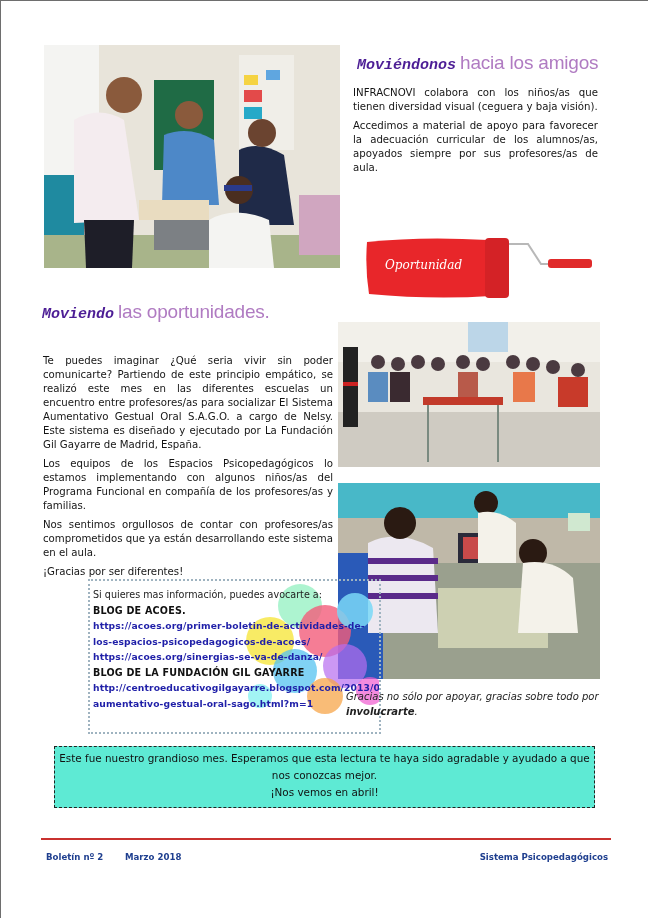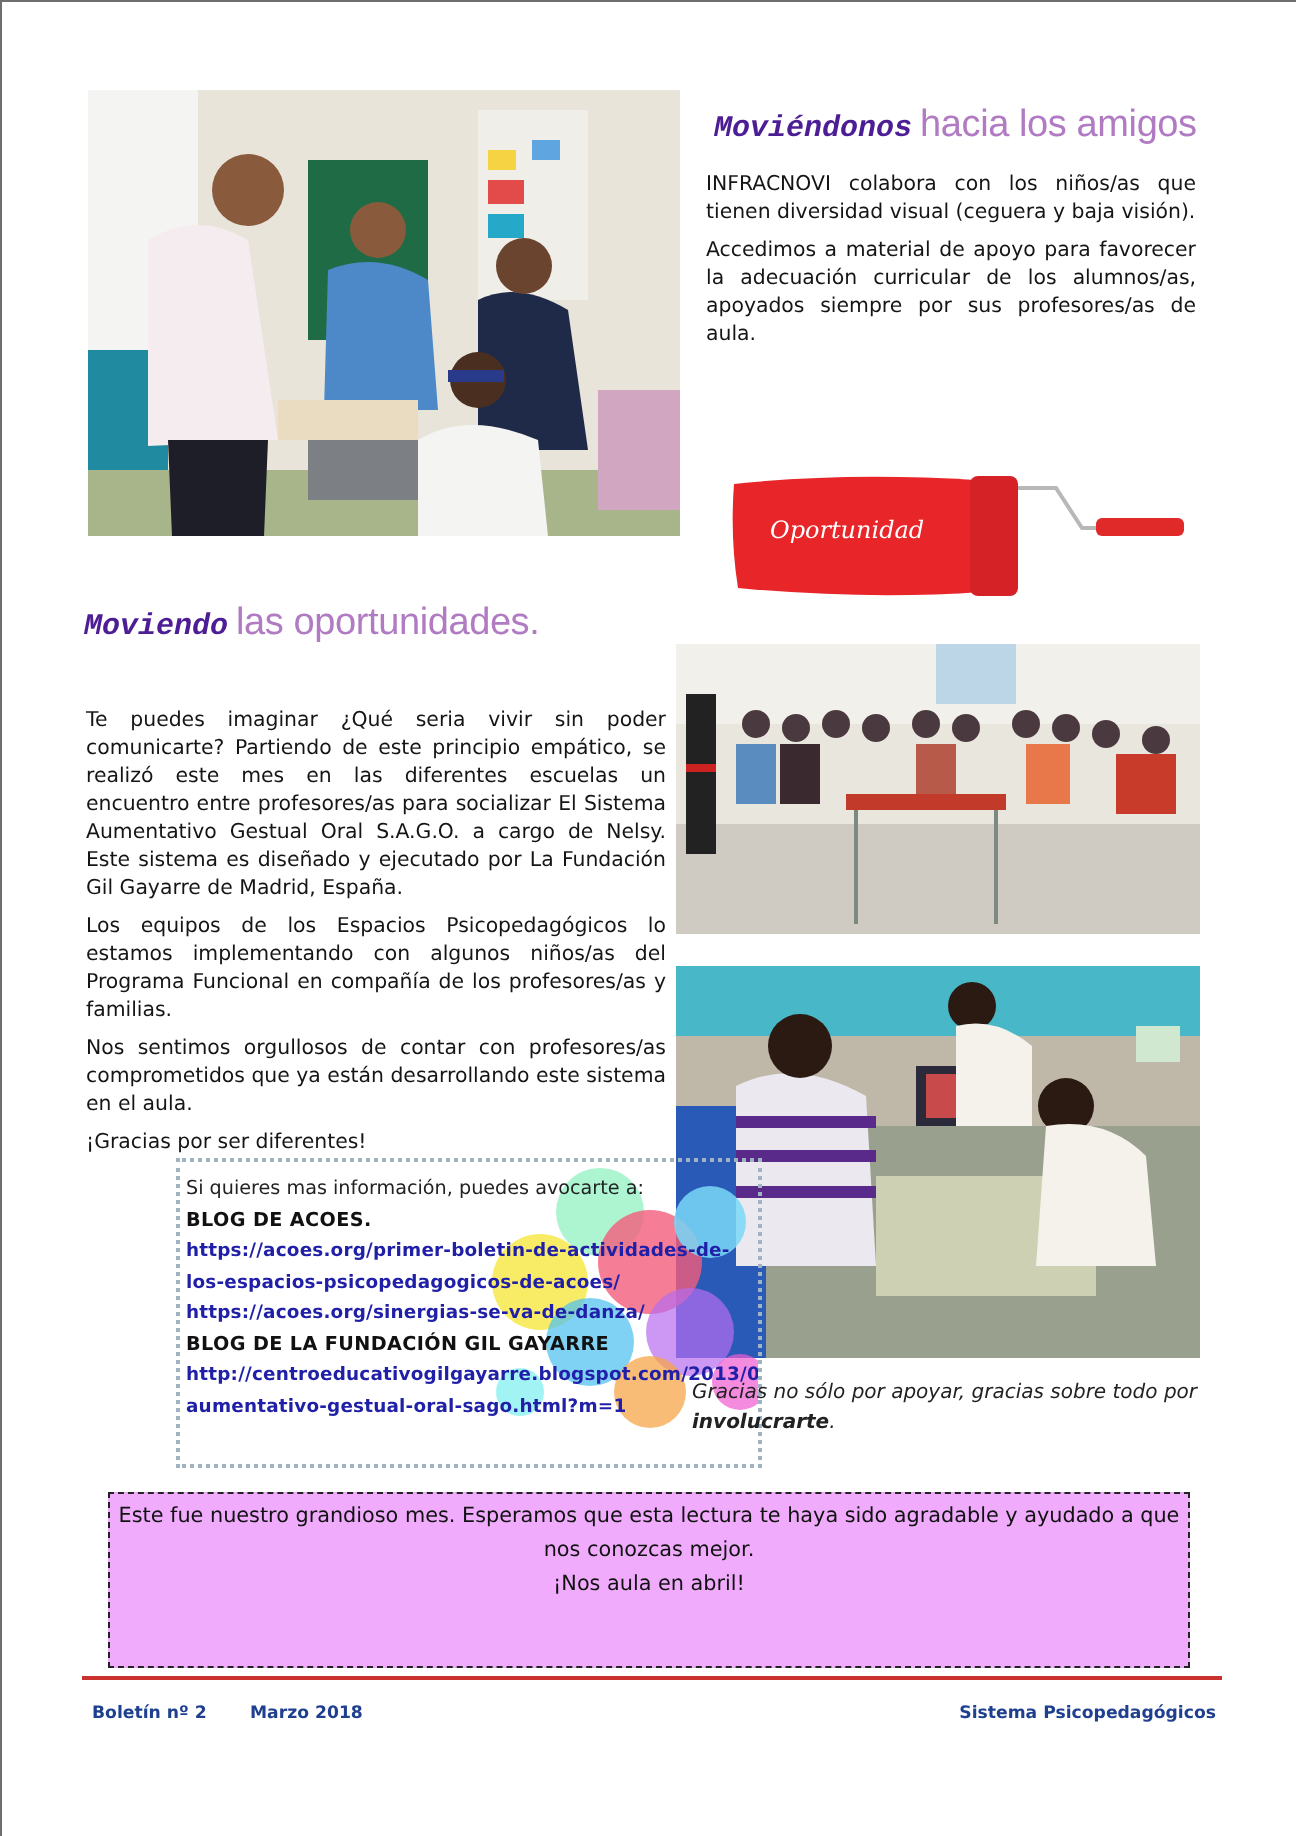--- a/index.html
+++ b/index.html
@@ -54,22 +54,22 @@
     .info-content .blog-title { font-weight: bold; color: #111; letter-spacing: 0.2px; }
     .info-content .link { color: #1f1fa8; font-weight: bold; font-size: 9.2px; letter-spacing: 0.1px; }
 
     .caption {
       position: absolute; left: 345px; top: 688px; width: 262px;
       font-size: 10px; font-style: italic; line-height: 15px; color: #222;
     }
     .caption b { font-style: italic; }
 
     .closing {
-      position: absolute; left: 53px; top: 745px; width: 541px; height: 88px;
-      background: #f0abfc; border: 1.5px dashed #222; box-sizing: border-box;
+      position: absolute; left: 53px; top: 745px; width: 541px; height: 62px;
+      background: #5eead4; border: 1.5px dashed #222; box-sizing: border-box;
       text-align: center; font-size: 10.4px; line-height: 17px; padding-top: 3px;
     }
     .closing p { margin: 0; }
 
     .footer-rule { position: absolute; left: 40px; top: 837px; width: 570px; height: 1.5px; background: #c9312f; }
     .footer { position: absolute; top: 851px; font-size: 8.6px; font-weight: bold; color: #1f3f8f; }
   </style>
 </head>
 <body>
 
@@ -205,19 +205,19 @@
     <div class="link">http://centroeducativogilgayarre.blogspot.com/2013/03/sistema-aumentativo-gestual-oral-sago.html?m=1</div>
   </div>
 </div>
 
 <div class="caption">
   <span>Gracias no sólo por apoyar, gracias sobre todo por </span><b>involucrarte</b><span>.</span>
 </div>
 
 <div class="closing">
   <p>Este fue nuestro grandioso mes. Esperamos que esta lectura te haya sido agradable y ayudado a que nos conozcas mejor.</p>
-  <p>¡Nos aula en abril!</p>
+  <p>¡Nos vemos en abril!</p>
 </div>
 
 <div class="footer-rule"></div>
 <div class="footer" style="left:45px;text-align:center;">Boletín nº 2</div>
 <div class="footer" style="left:124px;">Marzo 2018</div>
 <div class="footer" style="right:40px;">Sistema Psicopedagógicos</div>
 
 </body></html>

